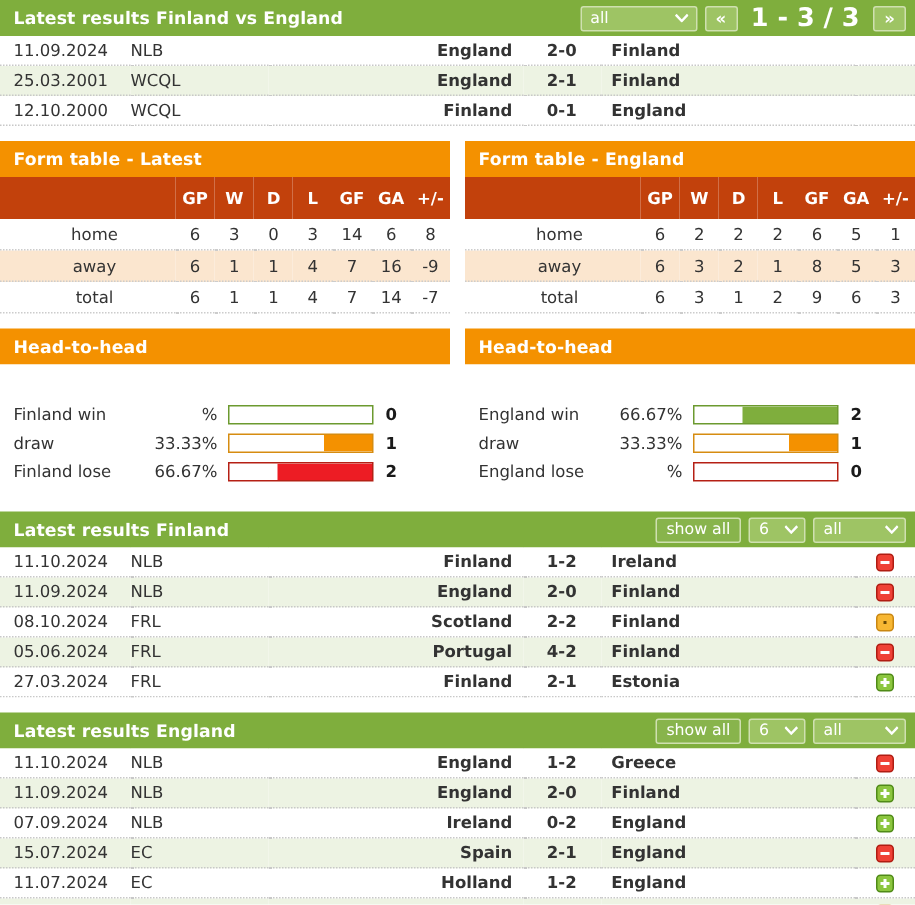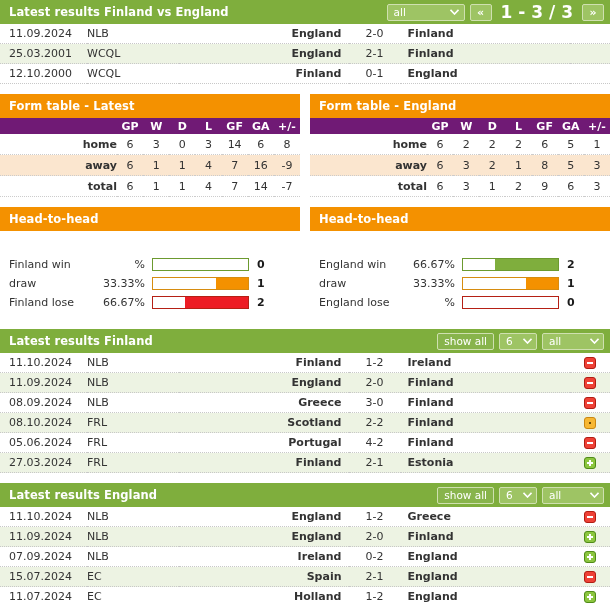--- a/index.html
+++ b/index.html
@@ -104,21 +104,21 @@
     border-bottom: 1px dotted #c8c8c8;
     padding: 0;
     vertical-align: middle;
     white-space: nowrap;
   }
   .rows tr:nth-child(even) td { background: #edf3e3; }
   .rows tr:nth-child(odd) td { background: #ffffff; }
   .c-date { width: 78px; padding-left: 9px !important; }
   .c-comp { width: 92px; }
   .c-home { text-align: right; font-weight: bold; color: #1a1a1a; padding-right: 7px !important; }
-  .c-score { width: 52px; text-align: center; font-weight: normal; color: #1a1a1a; }
+  .c-score { width: 52px; text-align: center; font-weight: bold; color: #1a1a1a; }
   .c-away { font-weight: bold; color: #1a1a1a; padding-left: 7px !important; }
   .c-icon { width: 40px; text-align: center; }
 
   .badge {
     width: 12px; height: 12px;
     display: inline-block;
     box-sizing: border-box;
     border-radius: 3px;
     position: relative;
     vertical-align: middle;
@@ -133,38 +133,38 @@
   .badge.loss i { left: 2px; right: 2px; top: 4px; height: 2px; }
   .badge.win i.h { left: 2px; right: 2px; top: 4px; height: 2px; }
   .badge.win i.v { top: 2px; bottom: 2px; left: 4px; width: 2px; }
   .badge.draw i { left: 4px; top: 4px; width: 2px; height: 2px; background: #6b4a05; }
 
   .spacer { height: 10px; background: #ffffff; }
 
   
   .ft { width: 100%; border-collapse: collapse; table-layout: fixed; }
   .ft th {
-    background: #701a75;
+    background: #c2410c;
     color: #ffffff;
     font-size: 11px;
     font-weight: bold;
-    height: 16px;
+    height: 28px;
     padding: 0;
     text-align: center;
   }
   .ft th.lbl { text-align: left; padding-left: 9px; }
   .ft td {
     height: 20px;
     font-size: 11px;
     color: #333333;
     text-align: center;
     padding: 0;
     border-bottom: 1px dotted #ccc;
   }
-  .ft td.lbl { text-align: right; padding-left: 9px; font-weight: bold; }
+  .ft td.lbl { text-align: center; padding-left: 9px; }
   .ft tbody tr:nth-child(even) td { background: #fbe6cf; }
   .ft tbody tr:nth-child(odd) td { background: #ffffff; }
 
   
   .h2h { padding: 24px 9px 7px 9px; background: #ffffff; }
   .h2h-row {
     display: flex;
     align-items: center;
     height: 19px;
     font-size: 11px;
@@ -448,28 +448,20 @@
         </tr>
         <tr>
           <td class="c-date">11.09.2024</td>
           <td class="c-comp">NLB</td>
           <td class="c-home">England</td>
           <td class="c-score">2-0</td>
           <td class="c-away">Finland</td>
           <td class="c-icon"><span class="badge loss"><i></i></span></td>
         </tr>
         <tr>
-          <td class="c-date">08.09.2024</td>
-          <td class="c-comp">NLB</td>
-          <td class="c-home">Greece</td>
-          <td class="c-score">3-0</td>
-          <td class="c-away">Finland</td>
-          <td class="c-icon"><span class="badge loss"><i></i></span></td>
-        </tr>
-        <tr>
           <td class="c-date">08.10.2024</td>
           <td class="c-comp">FRL</td>
           <td class="c-home">Scotland</td>
           <td class="c-score">2-2</td>
           <td class="c-away">Finland</td>
           <td class="c-icon"><span class="badge draw"><i></i></span></td>
         </tr>
         <tr>
           <td class="c-date">05.06.2024</td>
           <td class="c-comp">FRL</td>

